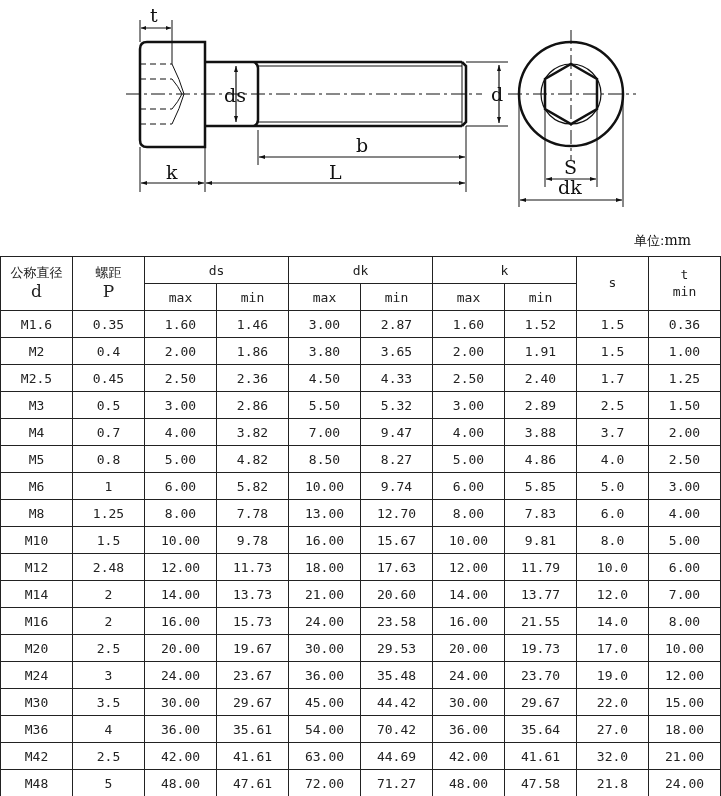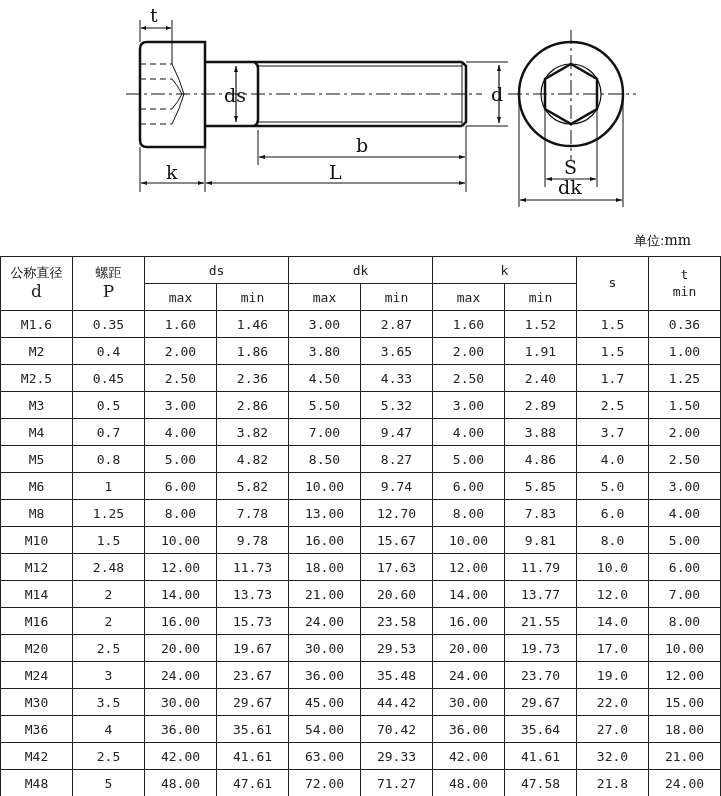--- a/index.html
+++ b/index.html
@@ -355,21 +355,21 @@
         <td>35.64</td>
         <td>27.0</td>
         <td>18.00</td>
       </tr>
       <tr>
         <td>M42</td>
         <td>2.5</td>
         <td>42.00</td>
         <td>41.61</td>
         <td>63.00</td>
-        <td>29.33</td>
+        <td>44.69</td>
         <td>42.00</td>
         <td>41.61</td>
         <td>32.0</td>
         <td>21.00</td>
       </tr>
       <tr>
         <td>M48</td>
         <td>5</td>
         <td>48.00</td>
         <td>47.61</td>

